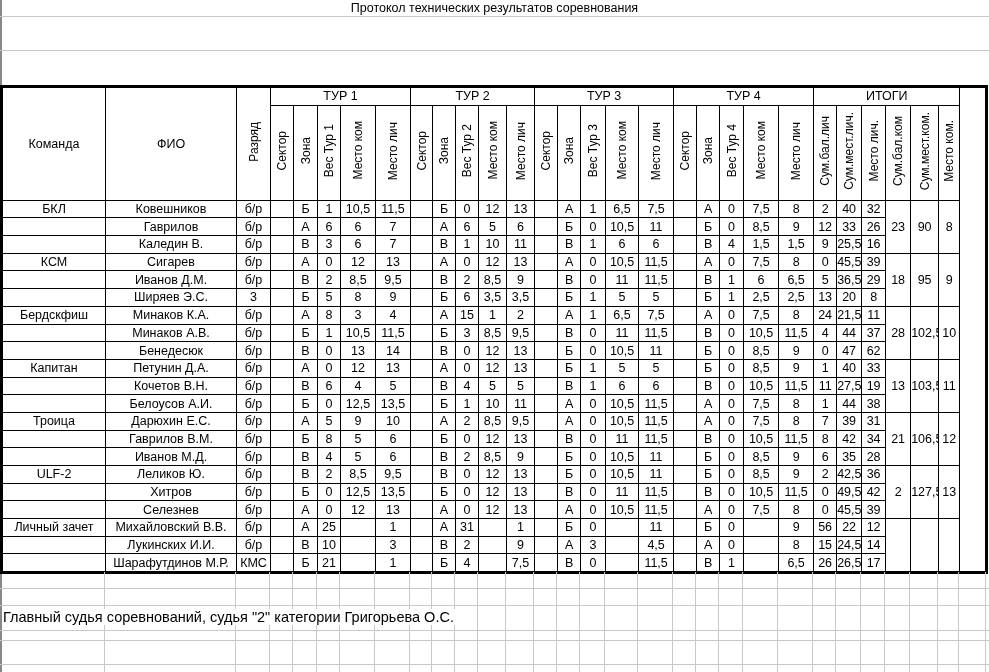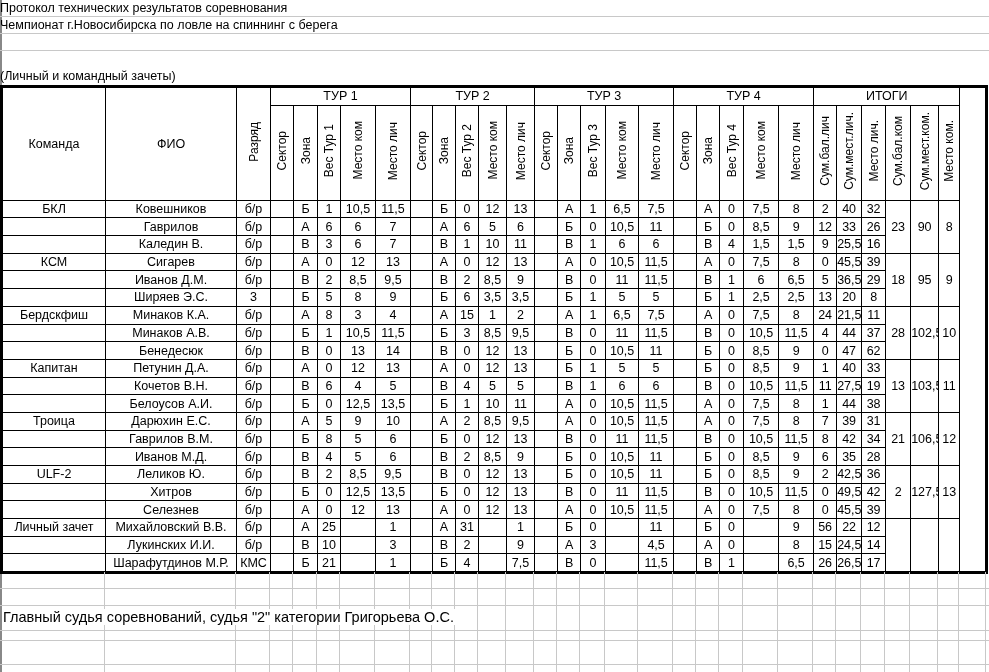--- a/index.html
+++ b/index.html
@@ -1,43 +1,41 @@
 <!DOCTYPE html>
 <html><head>
 <meta charset="utf-8">
 <style>
   html,body{margin:0;padding:0;background:#fff;}
   body{width:989px;height:672px;overflow:hidden;position:relative;font-family:"Liberation Sans",sans-serif;font-size:12.5px;color:#000;}
   .sheet{position:absolute;left:0;top:0;width:989px;height:672px;
     background-image:
       linear-gradient(to right,#c8c8c8 1px,transparent 1px);
   }
-  .trow{position:absolute;left:0;width:989px;border-bottom:1px solid #c8c8c8;line-height:17px;height:16px;}
+  .trow{position:absolute;left:0;width:989px;border-bottom:1px solid #c8c8c8;text-align:center;line-height:17px;height:16px;}
   .leftedge{position:absolute;left:0;top:0;width:2px;height:672px;background:#888;}
   table.main{position:absolute;left:0;top:85px;border-collapse:collapse;table-layout:fixed;width:985px;}
   table.main td{border:1px solid #000;padding:0;text-align:center;height:16.7px;line-height:16px;white-space:nowrap;overflow:hidden;font-size:12.5px;}
   table.main td.vert{height:94px;vertical-align:middle;}
   .v{display:inline-block;writing-mode:vertical-rl;transform:rotate(180deg);white-space:nowrap;font-size:12px;}
   table.main{border:3px solid #000;}
   .grp td{border-top:3px solid #000;}
   .hdr-tur td{height:16px;}
   .footrow{position:absolute;left:0;width:989px;border-bottom:1px solid #c8c8c8;}
   .gridcols{position:absolute;left:0;top:572px;width:989px;height:100px;pointer-events:none;}
   .gridcols div{position:absolute;top:0;height:100px;width:1px;background:#c8c8c8;}
   .foottext{position:absolute;left:3px;font-size:14.5px;background:#fff;padding-right:4px;white-space:nowrap;}
 </style>
 </head>
 <body>
 
 <div class="sheet">
   <div class="leftedge"></div>
   <div class="trow" style="top:0px">Протокол технических результатов соревнования</div>
-  <div class="trow" style="top:17px">Чемпионат г.Новосибирска по ловле на спиннинг с берега</div>
   <div class="trow" style="top:34px"></div>
-  <div class="trow" style="top:68px;border-bottom:none">(Личный и командный зачеты)</div>
 
   <table class="main">
     <colgroup id="cols">
         <col style="width: 104px;">
         <col style="width: 131px;">
         <col style="width: 34px;">
         <col style="width: 23px;">
         <col style="width: 24px;">
         <col style="width: 23px;">
         <col style="width: 35px;">

